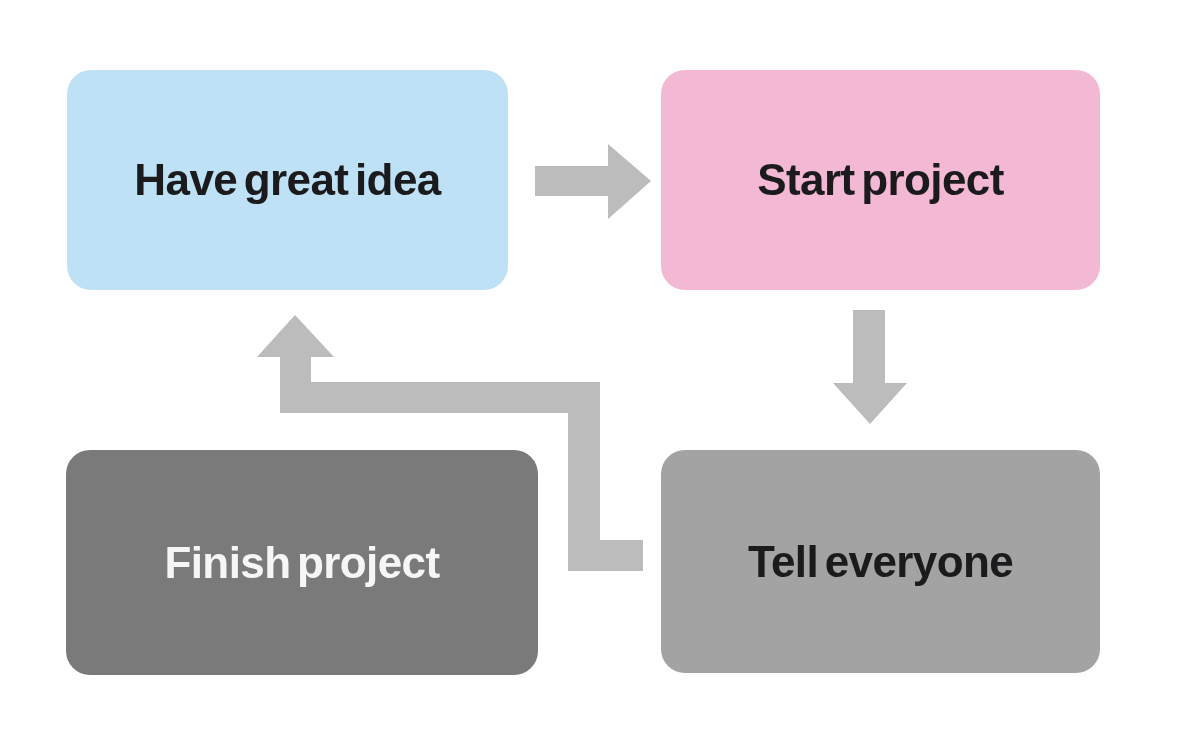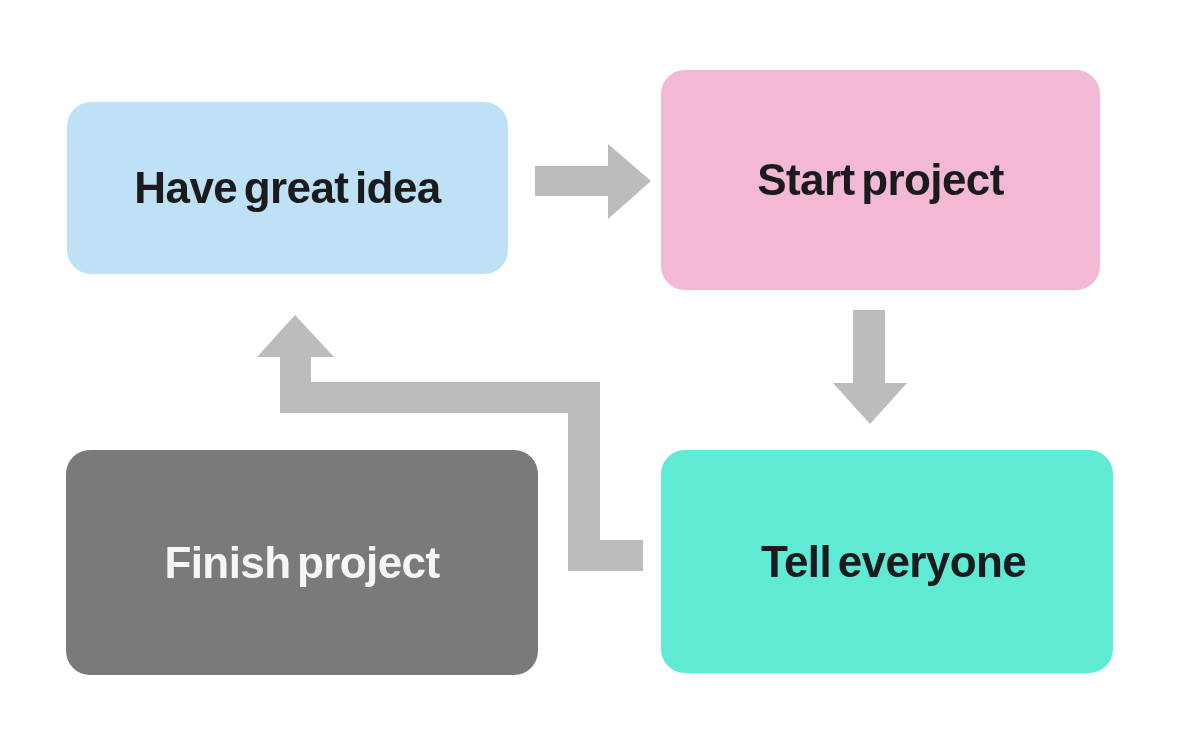--- a/index.html
+++ b/index.html
@@ -25,25 +25,25 @@
     justify-content: center;
   }
   .node-label {
     font-size: 44px;
     font-weight: 700;
     letter-spacing: -0.6px;
     word-spacing: -5px;
     color: #1b1b1d;
     white-space: nowrap;
   }
-  .node-idea   { left: 67px;  top: 70px;  width: 441px; height: 172px; background: #bee1f5; margin-top: 32px; }
+  .node-idea   { left: 67px;  top: 70px;  width: 441px; height: 220px; background: #bee1f5; }
   .node-start  { left: 661px; top: 70px;  width: 439px; height: 220px; background: #f3b8d3; }
   .node-finish { left: 66px;  top: 450px; width: 472px; height: 225px; background: #7a7a7a; }
   .node-finish .node-label { color: #f6f6f6; }
-  .node-tell   { left: 661px; top: 450px; width: 439px; height: 223px; background: #5eead4; padding-left: 13px; }
+  .node-tell   { left: 661px; top: 450px; width: 439px; height: 223px; background: #a3a3a3; }
 </style>
 </head>
 <body>
 
 <div class="canvas">
 
   <svg class="arrows-layer" viewBox="0 0 1179 747" xmlns="http://www.w3.org/2000/svg" aria-hidden="true">
 
     <g fill="#bcbcbc">
       <polygon points="535,166 608,166 608,144 651,181 608,219 608,196 535,196"></polygon>

